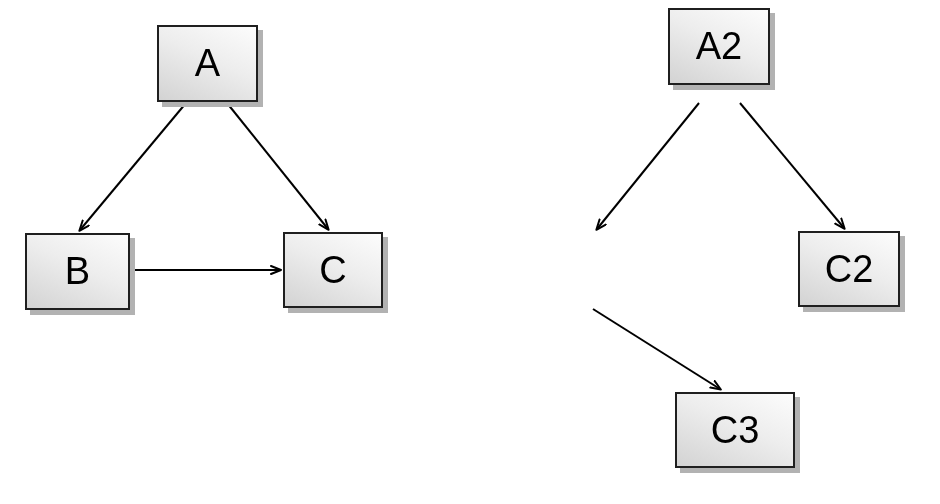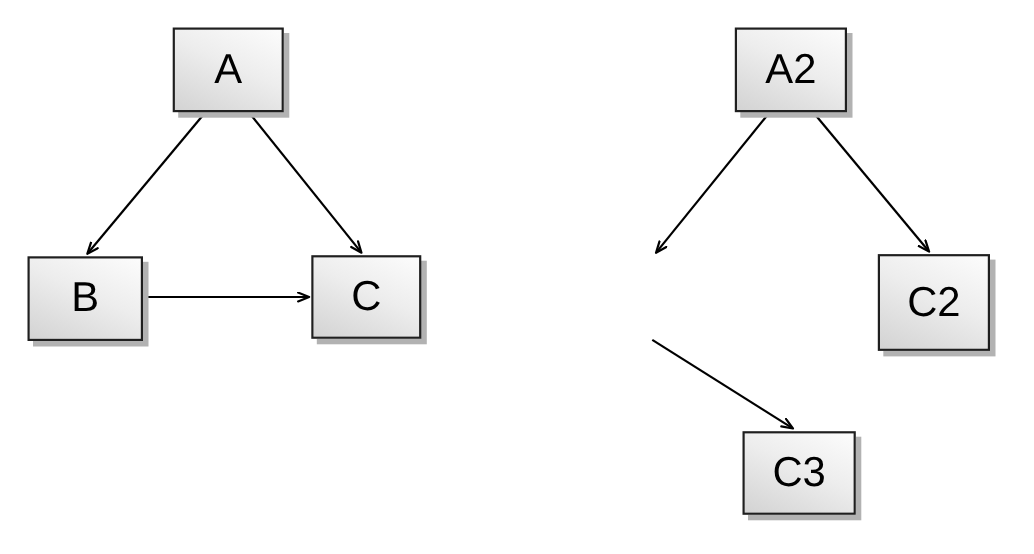--- a/index.html
+++ b/index.html
@@ -61,23 +61,23 @@
   <div class="node" style="left:157px; top:25px;  width:101px; height:77px;">
     <span>A</span>
   </div>
   <div class="node" style="left:25px;  top:233px; width:105px; height:77px;">
     <span>B</span>
   </div>
   <div class="node" style="left:283px; top:232px; width:100px; height:76px;">
     <span>C</span>
   </div>
 
-  <div class="node" style="left:668px; top:25px;  width:102px; height:77px;">
+  <div class="node" style="left:668px; top:8px;  width:102px; height:77px;">
     <span>A2</span>
   </div>
-  <div class="node" style="left:798px; top:231px; width:102px; height:88px;">
+  <div class="node" style="left:798px; top:231px; width:102px; height:76px;">
     <span>C2</span>
   </div>
-  <div class="node" style="left:675px; top:392px; width:103px; height:76px;">
+  <div class="node" style="left:675px; top:392px; width:120px; height:76px;">
     <span>C3</span>
   </div>
 
 </div>
 
 </body></html>

